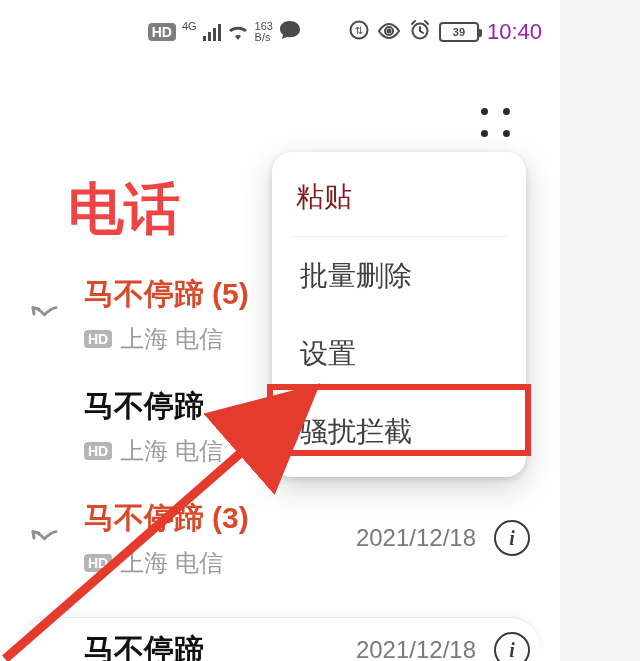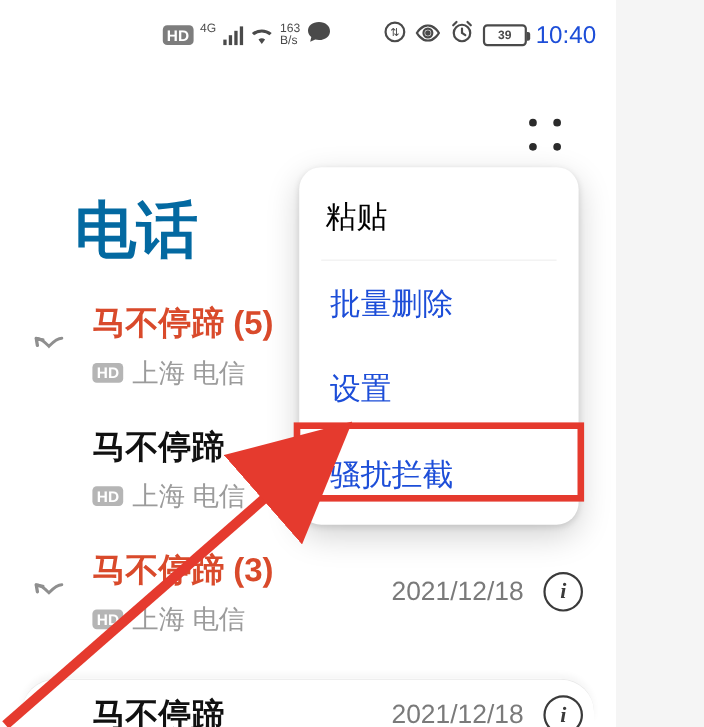--- a/index.html
+++ b/index.html
@@ -44,35 +44,35 @@
   .battery {
     display:inline-flex; align-items:center;
     border:2px solid #4a4a4a; border-radius:4px;
     width:40px; height:20px; position:relative; font-size:11px;
     justify-content:center; font-weight:bold;
   }
   .battery::after{
     content:""; position:absolute; right:-5px; top:5px;
     width:3px; height:8px; background:#4a4a4a; border-radius:0 2px 2px 0;
   }
-  .clock { font-size:22px; color:#1d4ed8; }
+  .clock { font-size:22px; color:#a21caf; }
 
   
   .more-btn {
     position:absolute; top:108px; right:45px;
     width:34px; height:34px; display:grid;
     grid-template-columns:1fr 1fr; grid-template-rows:1fr 1fr;
     gap:10px;
   }
   .more-btn span{ width:7px;height:7px;border-radius:50%;background:#2b2b2b; }
 
   
   .page-title{
     position:absolute; top:172px; left:68px;
-    font-size:56px; font-weight:700; color:#0369a1;
+    font-size:56px; font-weight:700; color:#ef4444;
   }
 
   
   .call-list{
     position:absolute; top:258px; left:0; right:0;
   }
   .call-row{
     display:flex; align-items:center; height:112px;
     padding-left:28px; padding-right:30px;
   }
@@ -111,23 +111,23 @@
   }
 
   
   .popup{
     position:absolute; top:152px; right:34px;
     width:254px; background:#fff; border-radius:20px;
     box-shadow:0 10px 30px rgba(0,0,0,0.18), 0 2px 6px rgba(0,0,0,0.12);
     padding:6px 0;
   }
   .popup-item{
-    font-size:28px; color:#1d4ed8; padding:20px 28px;
-  }
-  .popup-item.disabled{ color:#000000;padding-left:24px; }
+    font-size:28px; color:#404040; padding:20px 28px;
+  }
+  .popup-item.disabled{ color:#7f1d1d;padding-left:24px; }
   .popup-divider{ height:1px; background:#eee; margin:0 20px; }
 
   
   .red-box{
     position:absolute; top:384px; right:29px;
     width:264px; height:72px;
     border:6px solid #e53a2e; pointer-events:none;
   }
 
   

